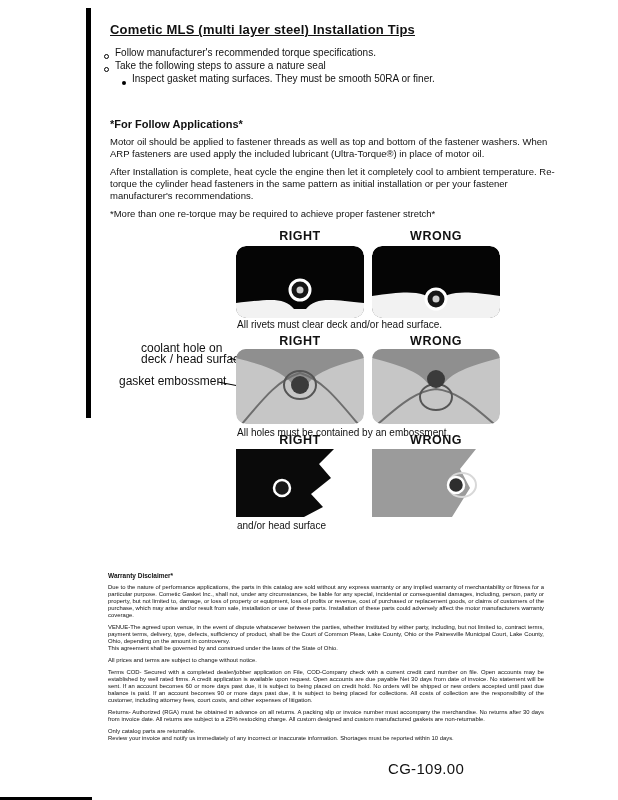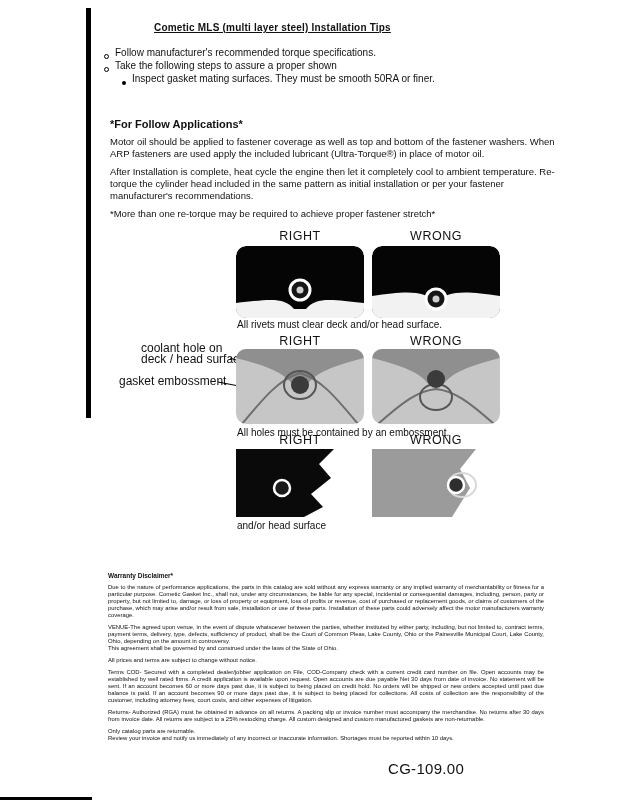--- a/index.html
+++ b/index.html
@@ -3,33 +3,33 @@
 <meta charset="utf-8">
 <style>
   * { margin:0; padding:0; box-sizing:border-box; }
   html,body { background:#e8e8e8; }
   body { font-family:"Liberation Sans", sans-serif; color:#111; }
   .page { position:relative; width:618px; height:800px; background:#ffffff; margin:0 auto; overflow:hidden; }
   .abs { position:absolute; }
 
   .edge-mark { background:#000; }
 
-  .title { font-size:10px; font-weight:bold; text-decoration:underline; letter-spacing:.2px;margin-left:44px; }
+  .title { font-size:13px; font-weight:bold; text-decoration:underline; letter-spacing:.2px; }
 
   .body-text { font-size:10px; line-height:13px; }
   .bullet-row { display:flex; align-items:flex-end; line-height:13px; }
   .bullet-row.sub { margin-left:18px; }
   .marker { flex:0 0 auto; display:inline-block; margin-right:6px; }
   .marker.open { width:5px; height:5px; border:1px solid #000; border-radius:50%; margin-top:4px; }
   .marker.dot  { width:4px; height:4px; background:#000; border-radius:50%; margin-top:4.5px; }
 
   .section-heading { font-size:11px; font-weight:bold; }
   .para-block p { font-size:9.5px; line-height:12px; margin-bottom:6px; }
 
-  .col-label { width:128px; text-align:center; font-size:12.5px; letter-spacing:.5px; }
+  .col-label { width:128px; text-align:center; font-size:12.5px; letter-spacing:.5px;font-weight:bold; }
   .caption { font-size:10px; line-height:12px; }
 
   .diag { display:block; border-radius:10px; }
   .pointer-label { font-size:12px; line-height:11px; white-space:nowrap; }
 
   .warranty { width:436px; }
   .warranty h3 { font-size:6.5px; font-weight:bold; margin-bottom:5px; }
   .warranty p { font-size:5.9px; line-height:7px; margin-bottom:5px; text-align:justify; white-space:pre-line; }
 
   .doc-number { font-size:15px; letter-spacing:.3px; }
@@ -44,32 +44,32 @@
 
   <div class="abs title" style="left:110px; top:22px;">Cometic MLS (multi layer steel) Installation Tips</div>
 
   <div class="abs body-text" style="left:104px; top:46px; width:452px;">
     <div class="bullet-row">
       <span class="marker open"></span>
       <span>Follow manufacturer's recommended torque specifications.</span>
     </div>
     <div class="bullet-row">
       <span class="marker open"></span>
-      <span>Take the following steps to assure a proper shown</span>
+      <span>Take the following steps to assure a nature seal</span>
     </div>
     <div class="bullet-row sub">
       <span class="marker dot"></span>
       <span>Inspect gasket mating surfaces.  They must be smooth 50RA or finer.</span>
     </div>
   </div>
 
   <div class="abs section-heading" style="left:110px; top:118px;">*For Follow Applications*</div>
   <div class="abs para-block" style="left:110px; top:136px; width:445px;">
-    <p>Motor oil should be applied to fastener coverage as well as top and bottom of the fastener washers. When ARP fasteners are used apply the included lubricant (Ultra-Torque®) in place of motor oil.</p>
-    <p>After Installation is complete, heat cycle the engine then let it completely cool to ambient temperature. Re-torque the cylinder head included in the same pattern as initial installation or per your fastener manufacturer's recommendations.</p>
+    <p>Motor oil should be applied to fastener threads as well as top and bottom of the fastener washers. When ARP fasteners are used apply the included lubricant (Ultra-Torque®) in place of motor oil.</p>
+    <p>After Installation is complete, heat cycle the engine then let it completely cool to ambient temperature. Re-torque the cylinder head fasteners in the same pattern as initial installation or per your fastener manufacturer's recommendations.</p>
     <p>*More than one re-torque may be required to achieve proper fastener stretch*</p>
   </div>
 
   <div class="abs col-label" style="left:236px; top:229px;">RIGHT</div>
   <div class="abs col-label" style="left:372px; top:229px;">WRONG</div>
 
   <svg class="abs diag" style="left:236px; top:246px;" width="128" height="72" viewBox="0 0 128 72">
     <rect x="0" y="0" width="128" height="72" rx="10" fill="#050505"></rect>
     <path d="M0,72 L0,57 C30,54 48,50 58,63 L70,63 C80,50 98,54 128,57 L128,72 Z" fill="#f2f2f2"></path>
     <circle cx="64" cy="44" r="10" fill="#161616" stroke="#fff" stroke-width="3"></circle>

